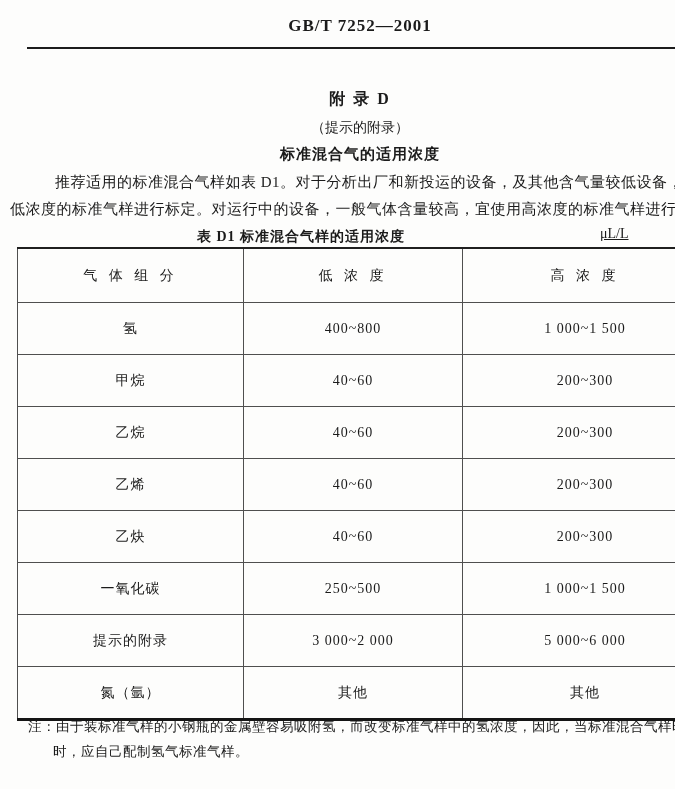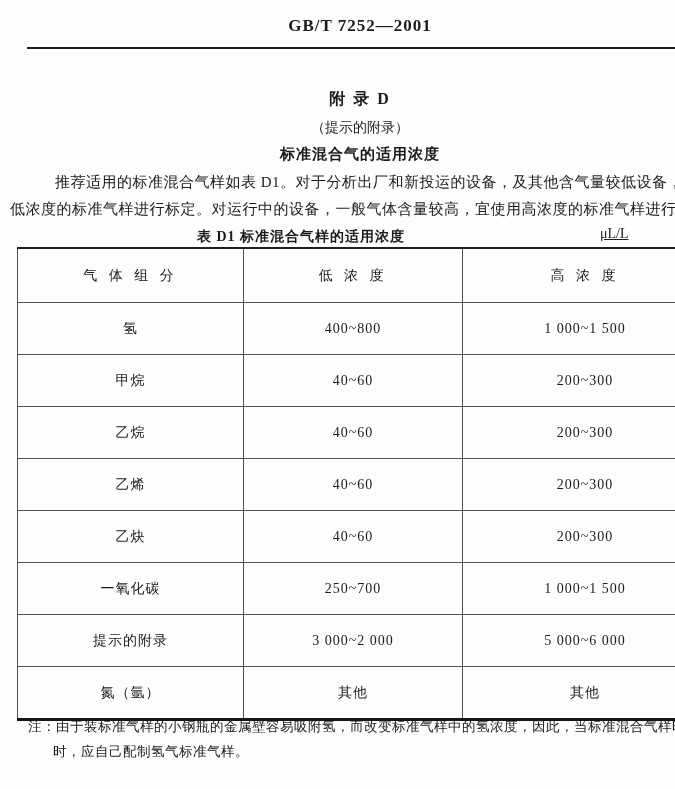--- a/index.html
+++ b/index.html
@@ -153,21 +153,21 @@
       <td>40~60</td>
       <td>200~300</td>
     </tr>
     <tr>
       <td>乙炔</td>
       <td>40~60</td>
       <td>200~300</td>
     </tr>
     <tr>
       <td>一氧化碳</td>
-      <td>250~700</td>
+      <td>250~500</td>
       <td>1 000~1 500</td>
     </tr>
     <tr>
       <td>提示的附录</td>
       <td>3 000~2 000</td>
       <td>5 000~6 000</td>
     </tr>
     <tr>
       <td>氮（氩）</td>
       <td>其他</td>

